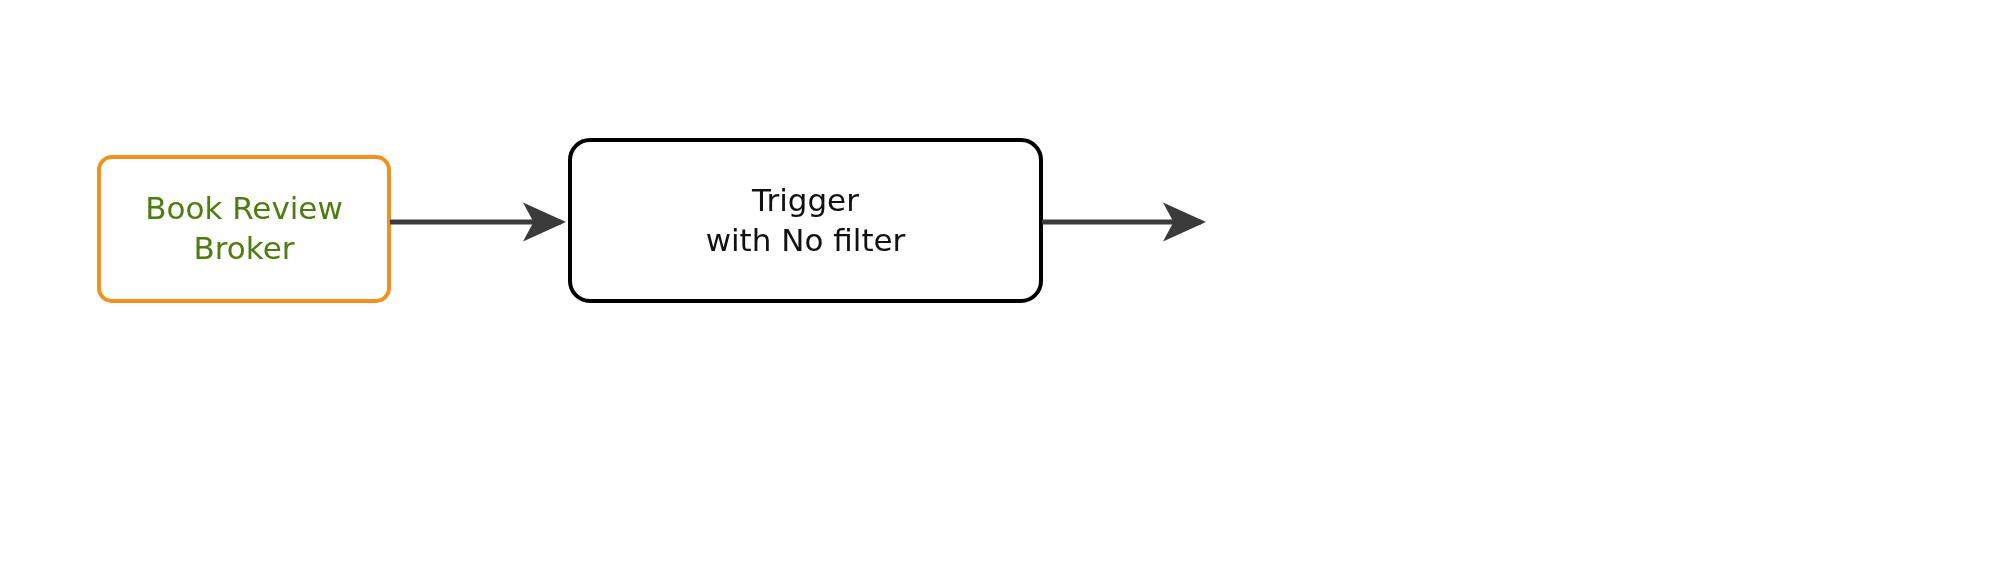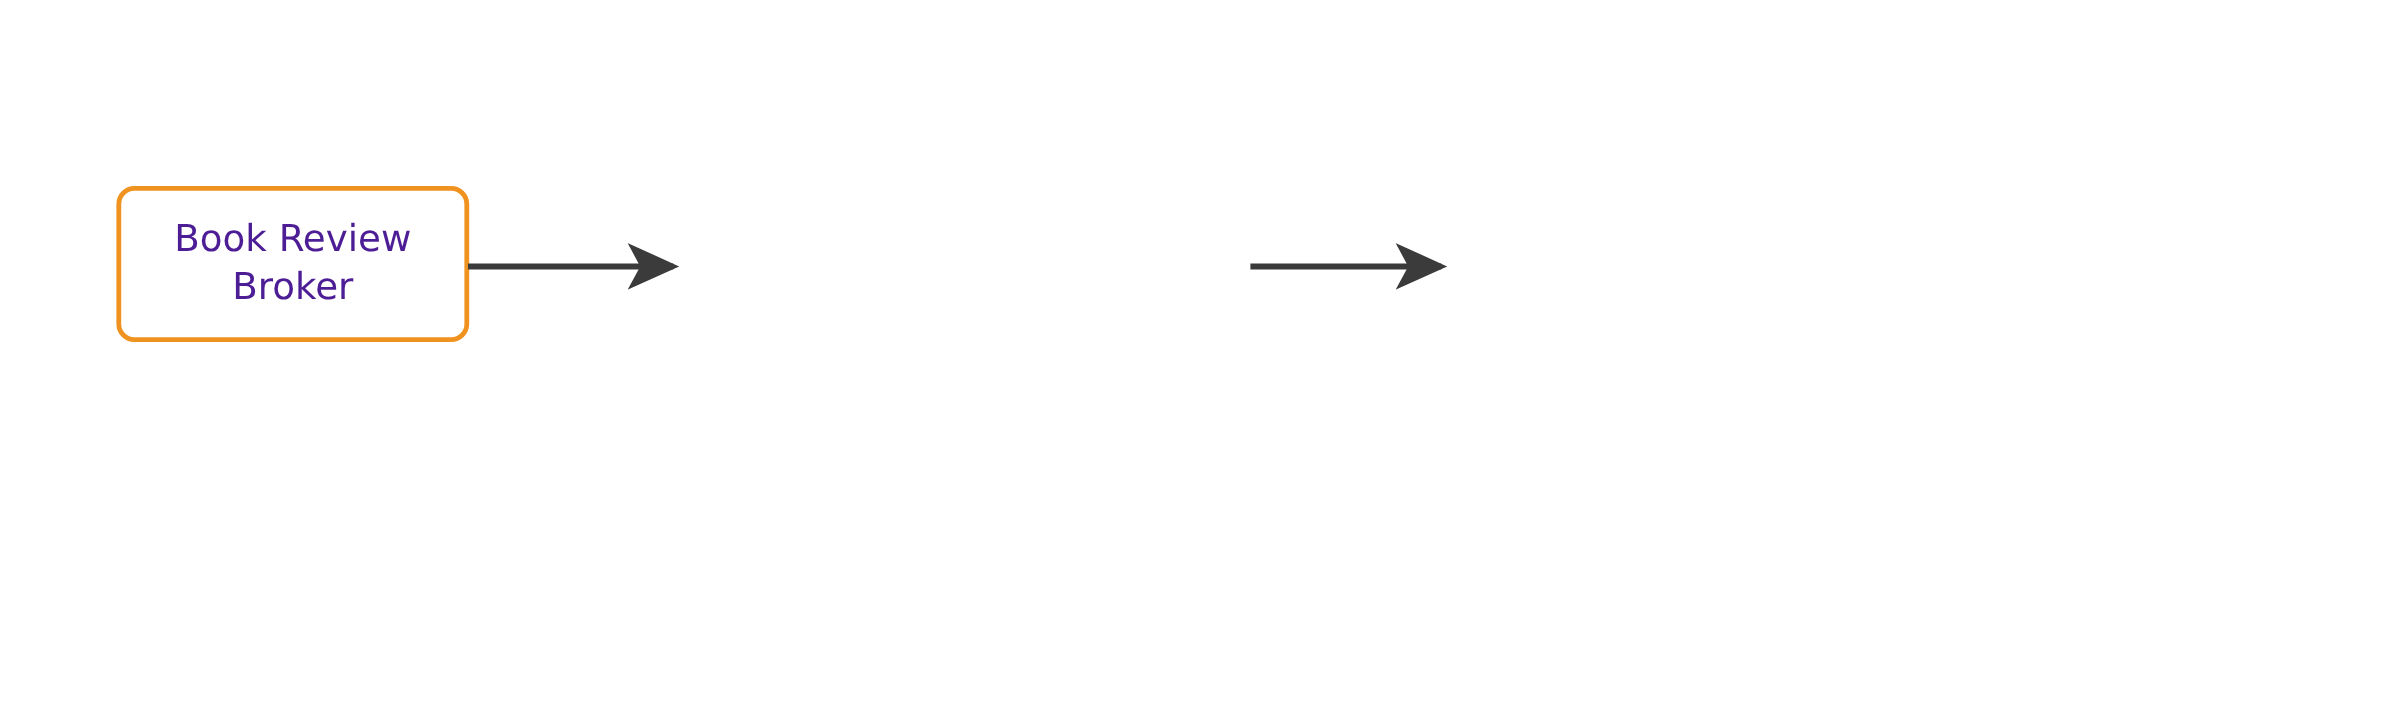--- a/index.html
+++ b/index.html
@@ -30,24 +30,24 @@
     text-align: center;
     line-height: 1.28;
     white-space: pre-line;
   }
 
   
   #node-broker {
     left: 97px;
     top: 155px;
     width: 294px;
-    height: 130px;
+    height: 148px;
     border: 4px solid #F0921F;
     border-radius: 15px;
-    color: #4c1d95;
+    color: #4d7c0f;
     font-size: 31px;
     text-align: center;
   }
 
   
   #node-trigger {
     left: 568px;
     top: 138px;
     width: 475px;
     height: 165px;
@@ -104,20 +104,24 @@
 
   <svg class="edge" id="edge-broker-trigger" viewBox="0 0 190 48" width="190" height="48">
     <defs>
       <marker id="ah1" markerWidth="9" markerHeight="9" refX="7.6" refY="4.5" orient="auto" markerUnits="strokeWidth">
         <path d="M 0 0.6 L 8.6 4.5 L 0 8.4 L 2.1 4.5 Z" fill="#3B3B3B"></path>
       </marker>
     </defs>
     <line x1="4" y1="24" x2="175" y2="24" stroke="#3B3B3B" stroke-width="5" marker-end="url(#ah1)"></line>
   </svg>
 
+  <div class="node" id="node-trigger">
+    <span class="node-label">Trigger
+with No filter</span>
+  </div>
 
   <svg class="edge" id="edge-trigger-sink" viewBox="0 0 178 48" width="178" height="48">
     <defs>
       <marker id="ah2" markerWidth="9" markerHeight="9" refX="7.6" refY="4.5" orient="auto" markerUnits="strokeWidth">
         <path d="M 0 0.6 L 8.6 4.5 L 0 8.4 L 2.1 4.5 Z" fill="#3B3B3B"></path>
       </marker>
     </defs>
     <line x1="4" y1="24" x2="163" y2="24" stroke="#3B3B3B" stroke-width="5" marker-end="url(#ah2)"></line>
   </svg>
 

